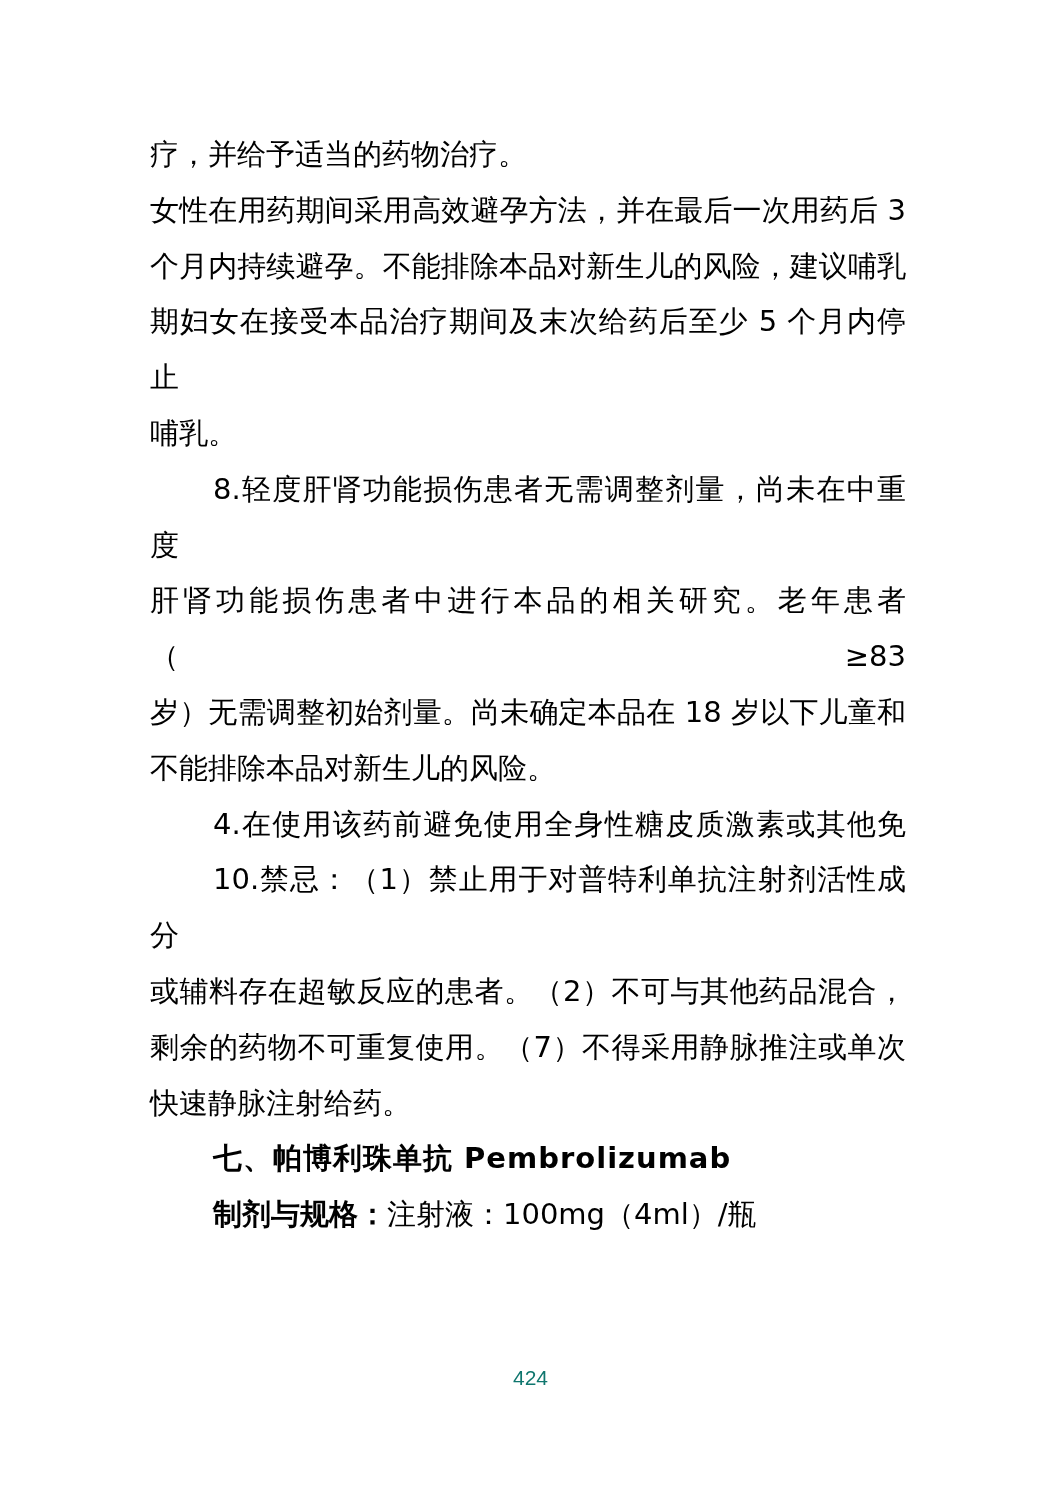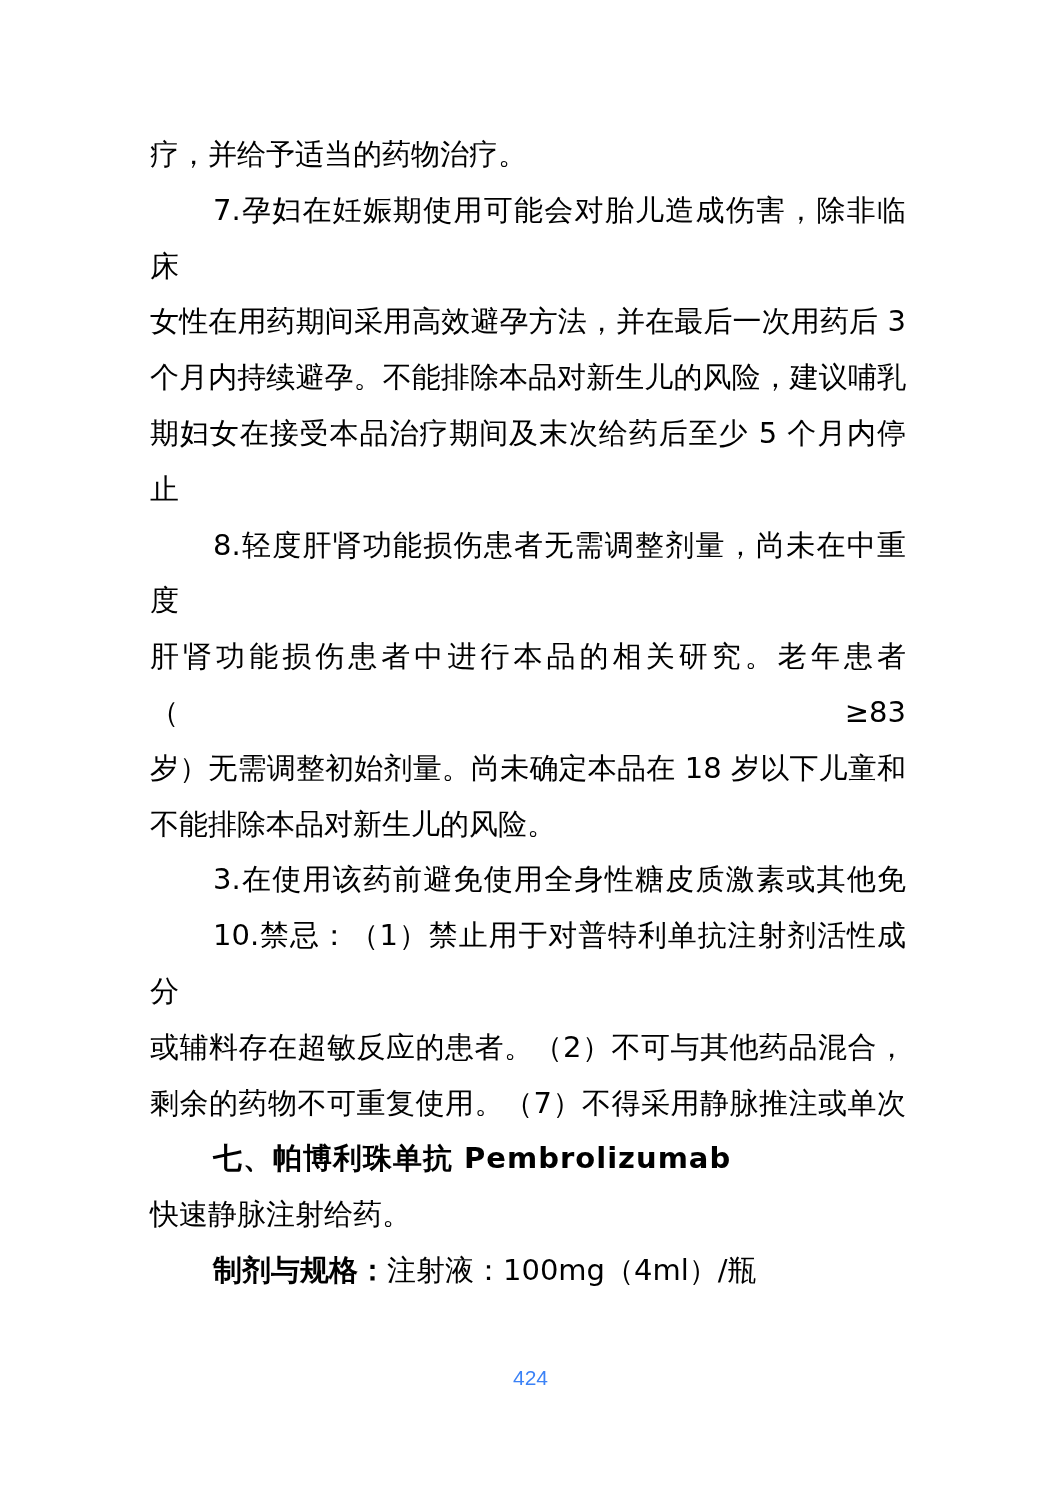--- a/index.html
+++ b/index.html
@@ -45,40 +45,40 @@
     font-weight: bold;
     letter-spacing: 1px;
   }
   .page-number {
     position: absolute;
     top: 1366px;
     left: 0;
     width: 100%;
     text-align: center;
     font-size: 21px;
-    color: #3b82f6;
+    color: #0f766e;
     font-family: "Liberation Sans", sans-serif;
   }
 </style>
 </head>
 <body>
 
 <div class="page">
   <div class="page-text">
       <div class="line"><span class="seg">疗，并给予适当的药物治疗。</span></div>
-      <div class="line indent full"><span class="seg">7.孕妇在妊娠期使用可能会对胎儿造成伤害，除非临床</span></div>
       <div class="line full"><span class="seg">女性在用药期间采用高效避孕方法，并在最后一次用药后 3</span></div>
       <div class="line full"><span class="seg">个月内持续避孕。不能排除本品对新生儿的风险，建议哺乳</span></div>
       <div class="line full"><span class="seg">期妇女在接受本品治疗期间及末次给药后至少 5 个月内停止</span></div>
+      <div class="line"><span class="seg">哺乳。</span></div>
       <div class="line indent full"><span class="seg">8.轻度肝肾功能损伤患者无需调整剂量，尚未在中重度</span></div>
       <div class="line full"><span class="seg">肝肾功能损伤患者中进行本品的相关研究。老年患者（≥83</span></div>
       <div class="line full"><span class="seg">岁）无需调整初始剂量。尚未确定本品在 18 岁以下儿童和</span></div>
       <div class="line"><span class="seg">不能排除本品对新生儿的风险。</span></div>
-      <div class="line indent full"><span class="seg">3.在使用该药前避免使用全身性糖皮质激素或其他免</span></div>
+      <div class="line indent full"><span class="seg">4.在使用该药前避免使用全身性糖皮质激素或其他免</span></div>
       <div class="line indent full"><span class="seg">10.禁忌：（1）禁止用于对普特利单抗注射剂活性成分</span></div>
       <div class="line full"><span class="seg">或辅料存在超敏反应的患者。（2）不可与其他药品混合，</span></div>
       <div class="line full"><span class="seg">剩余的药物不可重复使用。（7）不得采用静脉推注或单次</span></div>
+      <div class="line"><span class="seg">快速静脉注射给药。</span></div>
       <div class="line indent heading"><span class="seg bold">七、帕博利珠单抗 Pembrolizumab</span></div>
-      <div class="line"><span class="seg">快速静脉注射给药。</span></div>
       <div class="line indent"><span class="seg bold">制剂与规格：</span><span class="seg">注射液：100mg（4ml）/瓶</span></div>
     </div>
   <div class="page-number">424</div>
 </div>
 
 </body></html>

